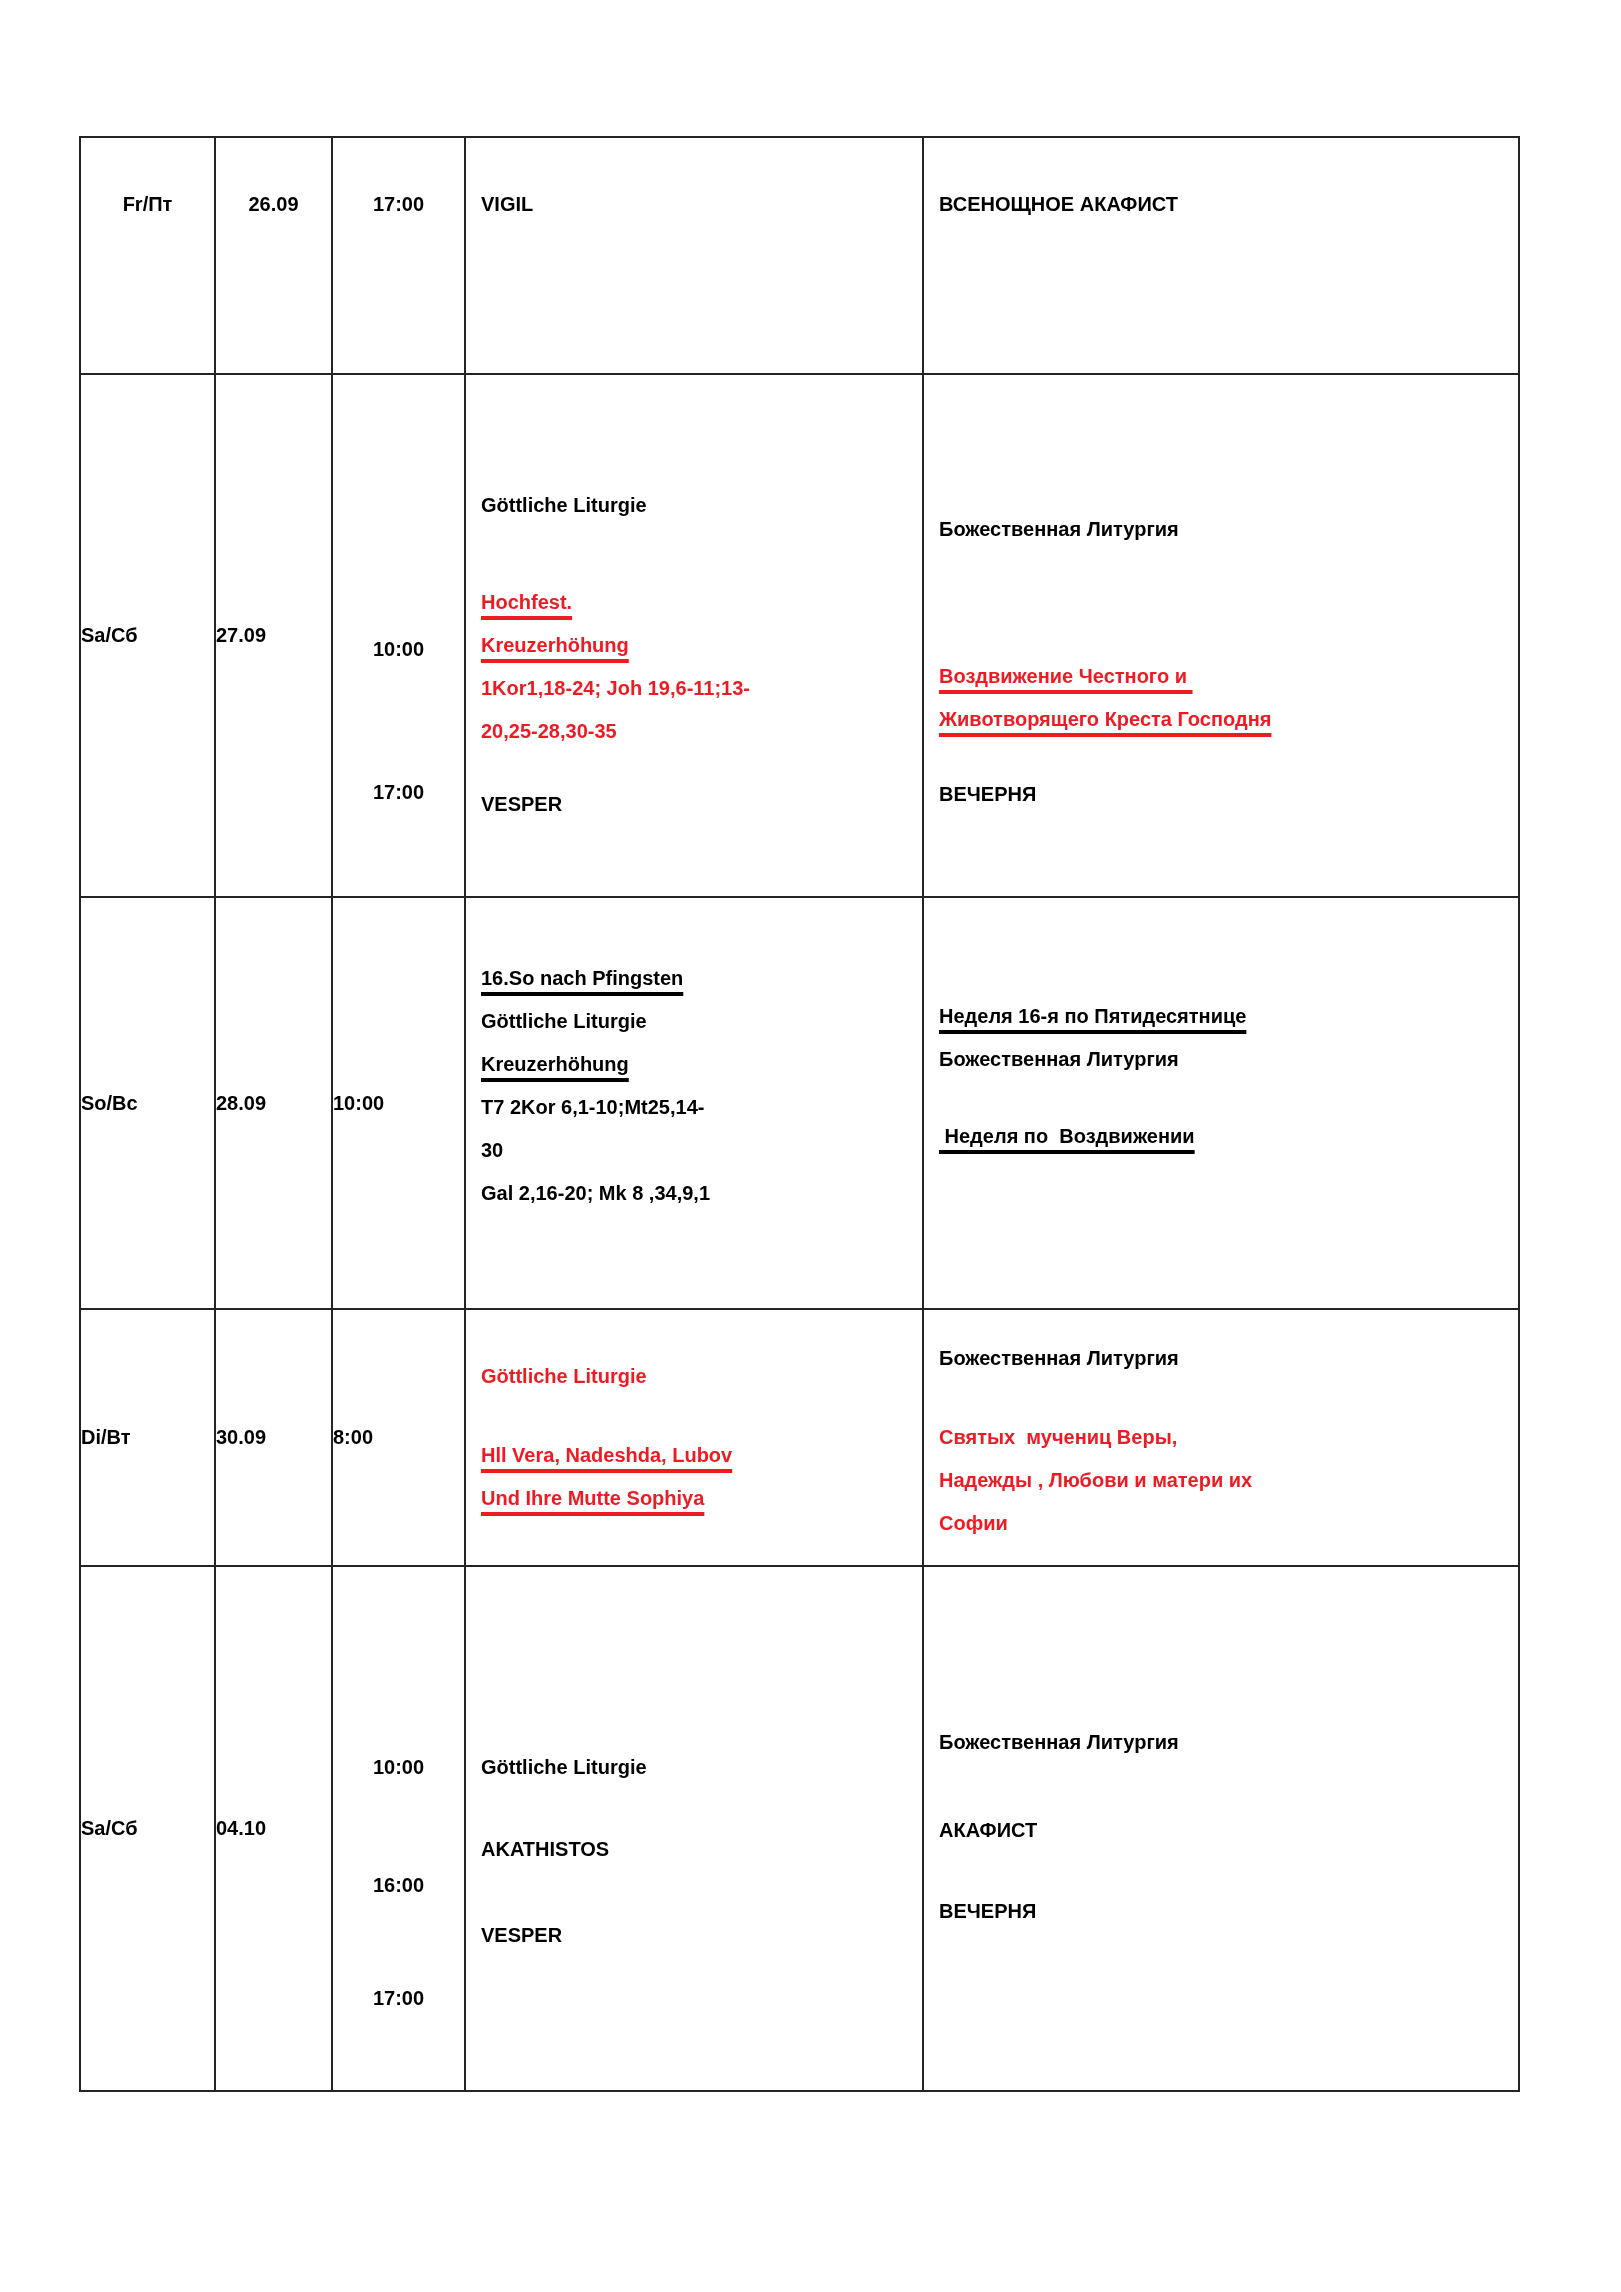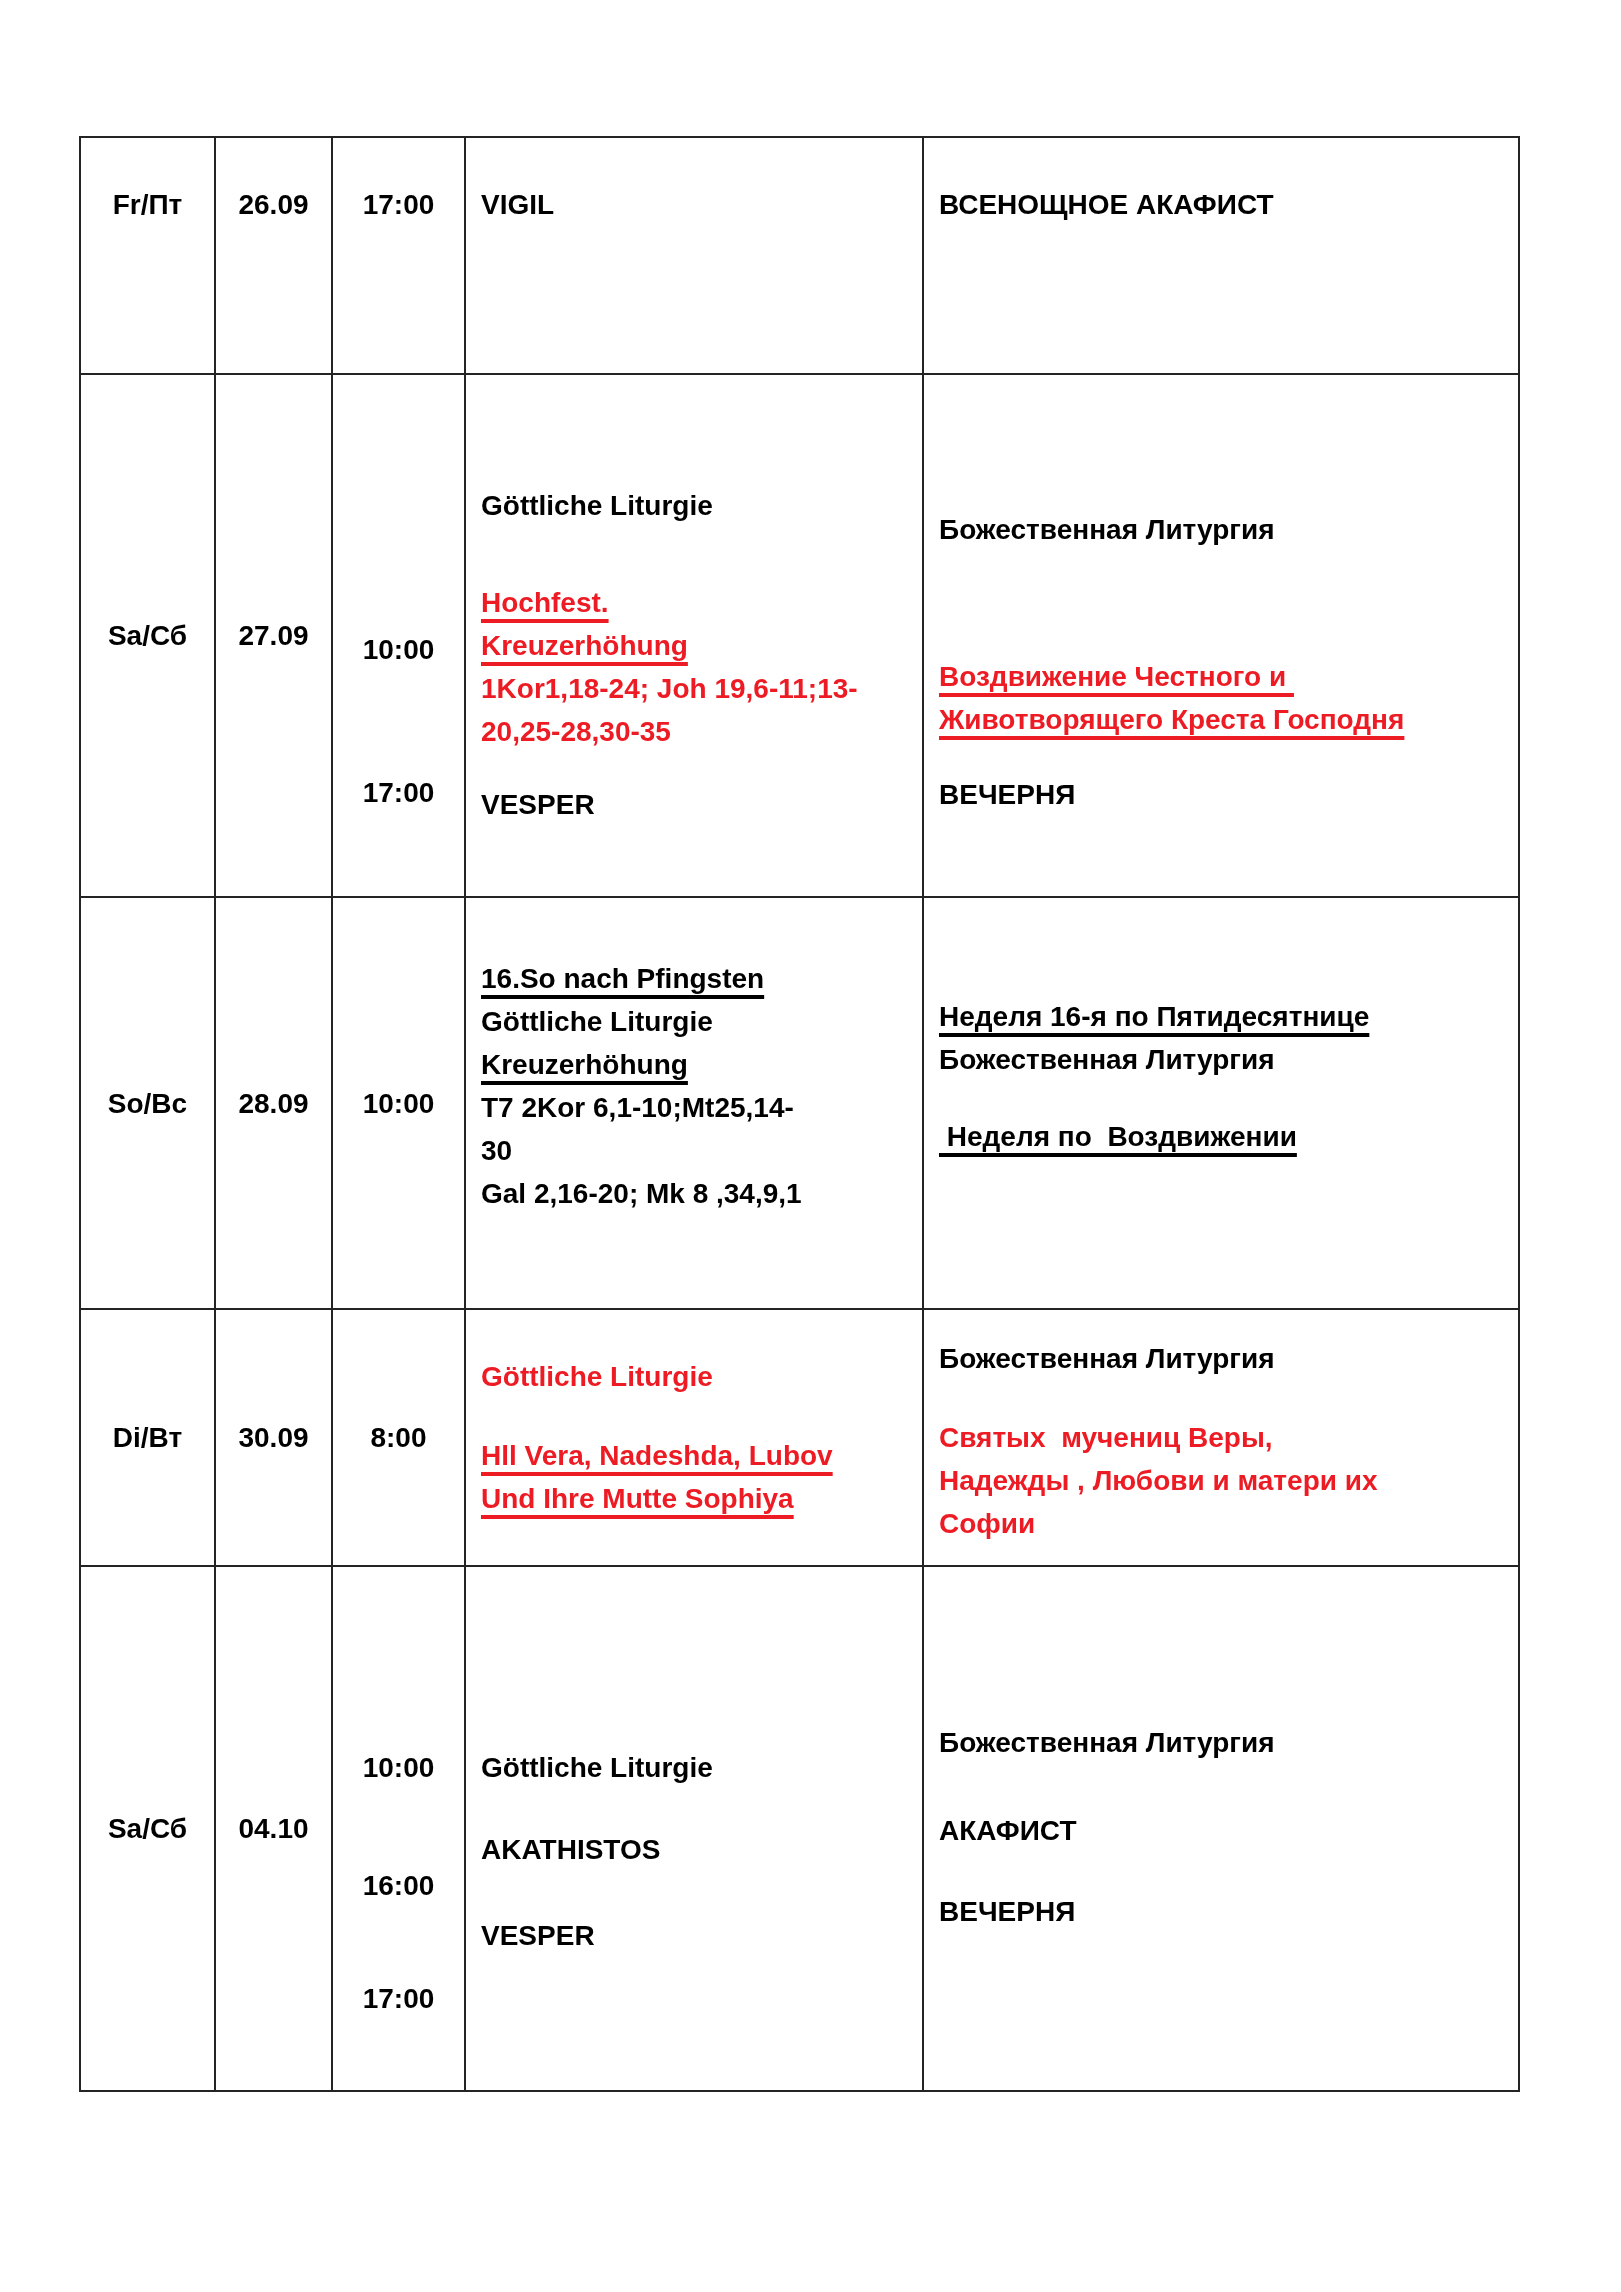--- a/index.html
+++ b/index.html
@@ -24,24 +24,24 @@
   .r1{height:237px;}
   .r2{height:523px;}
   .r3{height:412px;}
   .r4{height:257px;}
   .cell{border-right:2.7px solid #242424;box-sizing:border-box;flex:0 0 auto;}
   .cell:last-child{border-right:none;flex:1 1 auto;}
   .c-day{width:135px;}
   .c-date{width:117px;}
   .c-time{width:133px;}
   .c-de{width:458px;}
-  .cen{display:flex;flex-direction:column;align-items:center;justify-content:center;}
+  .cen{display:flex;flex-direction:column;justify-content:center;}
   .hcen{display:flex;flex-direction:column;align-items:center;}
   .txtcol{padding-left:15px;padding-right:4px;}
-  .ln{font-size:28px;line-height:43px;white-space:pre;}
+  .ln{font-size:20px;line-height:43px;white-space:pre;}
   .red{color:#ED1C24;}
   .u{text-decoration:underline;text-decoration-thickness:3.6px;text-underline-offset:7.2px;text-decoration-color:currentColor;}
   .pt50{padding-top:45px;}
 </style>
 </head>
 <body>
 
 <div class="page">
   <div class="tbl">
 

